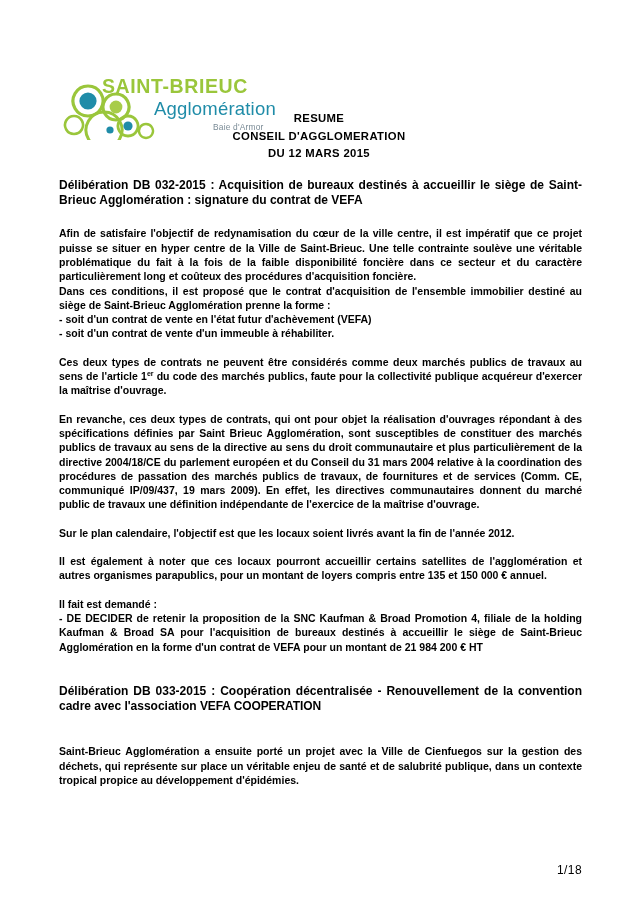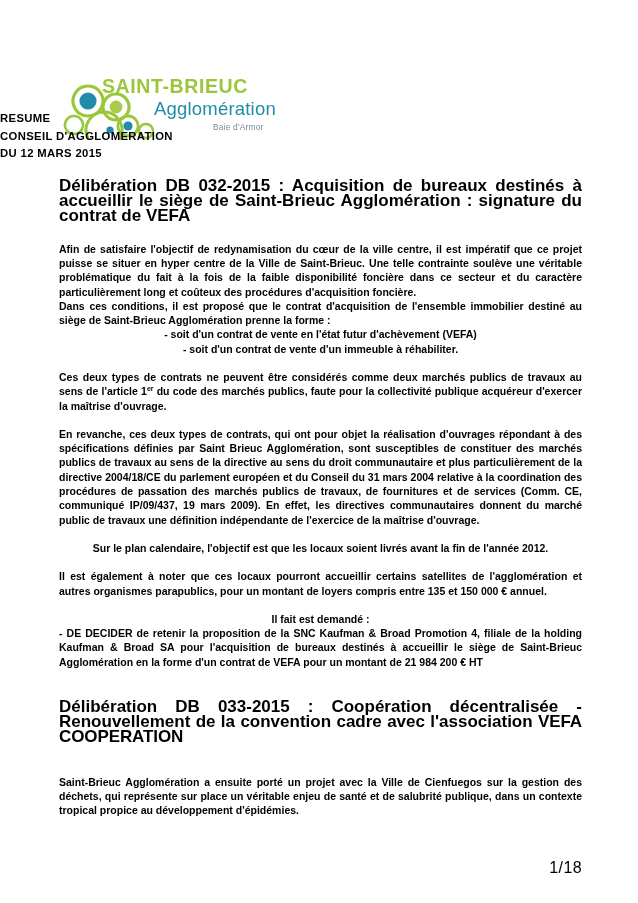--- a/index.html
+++ b/index.html
@@ -35,77 +35,77 @@
     margin-top: 24px;
   }
   .logo-svg { display: block; }
 
   
   .doc-title {
     position: absolute;
     left: 0;
     top: 110px;
     width: 638px;
-    text-align: left;
+    text-align: center;
     font-weight: bold;
     font-size: 11.3px;
     line-height: 17.5px;
     letter-spacing: 0.35px;
   }
   .doc-title div { white-space: nowrap; }
 
   
   .content {
     position: absolute;
     left: 59px;
     top: 178px;
     width: 523px;
   }
 
   .h-delib {
     font-weight: bold;
-    font-size: 17px;
+    font-size: 12px;
     line-height: 15.2px;
     text-align: justify;
     text-justify: inter-word;
     margin: 0;
   }
   .h-delib.first { margin-bottom: 0; }
 
   .para {
     font-size: 10.5px;
     line-height: 14.3px;
     text-align: justify;
     text-justify: inter-word;
     margin: 0;
     hyphens: none;
     font-weight: bold;
   }
-  .para.nojust { text-align: center; }
+  .para.nojust { text-align: left; }
   .gap-14 { height: 14px; }
   .gap-16 { height: 16px; }
   .gap-18 { height: 18px; }
 
   sup.ord {
     font-size: 7px;
     vertical-align: super;
     line-height: 0;
   }
 
   .alt-font {
     font-family: "Liberation Sans", sans-serif;
     letter-spacing: -0.1px;
   }
 
   
   .footer-page {
     position: absolute;
     right: 56px;
     bottom: 26px;
-    font-size: 16px;
+    font-size: 12px;
     letter-spacing: 0.4px;
     color: #000000;
   }
 </style>
 </head>
 <body>
 
 <div class="page">
 
   <div class="logo-block">

